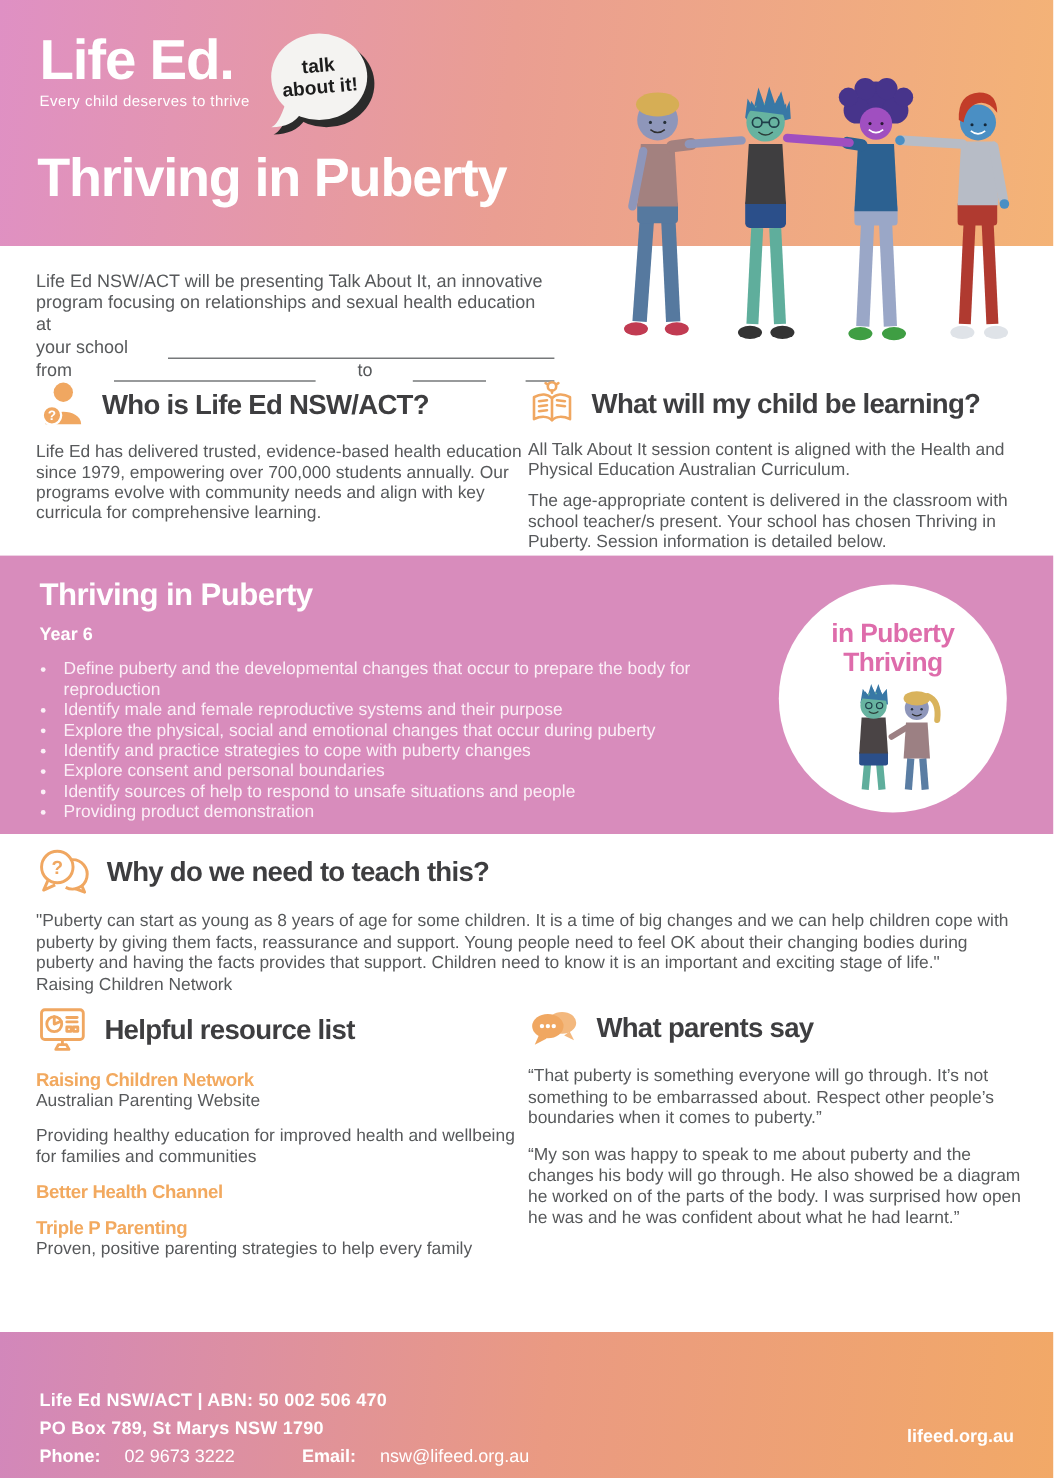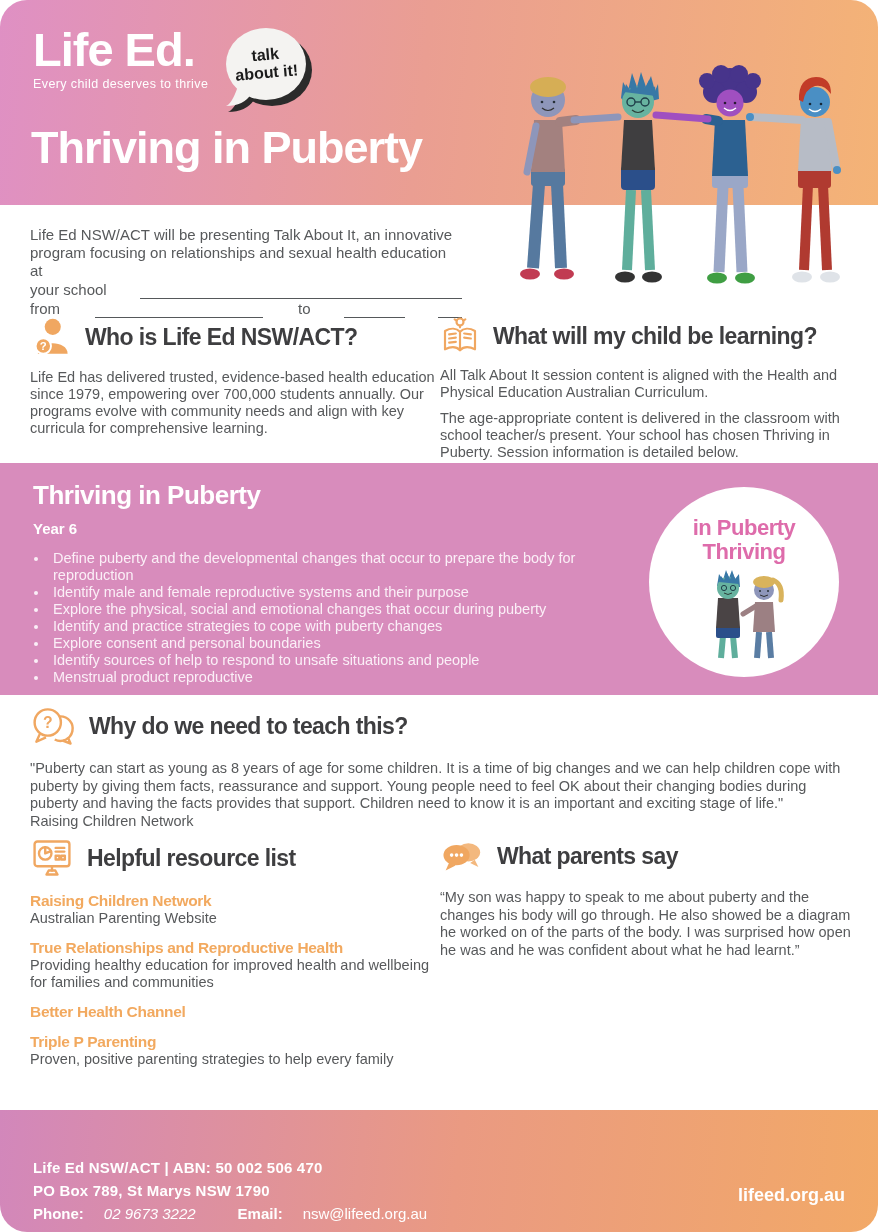--- a/index.html
+++ b/index.html
@@ -1,20 +1,20 @@
 <!DOCTYPE html>
 <html><head>
 <meta charset="utf-8">
 <style>
   * { margin:0; padding:0; box-sizing:border-box; }
   html,body { background:#ffffff; }
   .page {
     position:relative; width:878px; height:1232px; margin:0 auto;
     background:#ffffff; overflow:hidden;
-    font-family:"Liberation Sans", sans-serif; color:#57595b;border-radius:27px;
+    font-family:"Liberation Sans", sans-serif; color:#57595b;
   }
   
   .header {
     position:absolute; top:0; left:0; width:878px; height:205px;
     background:linear-gradient(96deg, #df90c4 0%, #ea9e92 48%, #f4b376 100%);
   }
   .logo { position:absolute; top:26px; left:33px; color:#ffffff; }
   .logo-main { font-size:47px; font-weight:800; letter-spacing:-1px; line-height:1; }
   .logo-tag  { font-size:12.5px; font-weight:400; letter-spacing:.4px; margin-top:4px; }
   .bubble { position:absolute; top:18px; left:220px; width:100px; height:98px; }
@@ -75,22 +75,22 @@
   .footer {
     position:absolute; top:1110px; left:0; width:878px; height:122px;
     background:linear-gradient(96deg, #d287bb 0%, #ea9a82 52%, #f2a967 100%);
     color:#ffffff;
   }
   .footer-block { position:absolute; top:46px; left:33px; font-size:15px; }
   .footer-line { font-weight:700; letter-spacing:.2px; line-height:23px; }
   .footer-contact { display:flex; gap:20px; line-height:23px; }
   .footer-label { font-weight:700; }
   .footer-value { font-weight:400; }
-  .footer-value.mr { margin-right:22px;font-style:italic; }
-  .footer-site { position:absolute; right:33px; bottom:26px; font-weight:700; font-size:18px; }
+  .footer-value.mr { margin-right:36px; }
+  .footer-site { position:absolute; right:33px; bottom:26px; font-weight:700; font-size:15px; }
   svg text { font-family:"Liberation Sans", sans-serif; }
 </style>
 </head>
 <body>
 
 <div class="page">
 
   <div class="header">
     <div class="logo">
       <div class="logo-main">Life Ed.</div>
@@ -240,21 +240,21 @@
     <div class="band-inner">
       <div class="band-title">Thriving in Puberty</div>
       <div class="band-year">Year 6</div>
       <ul>
         <li>Define puberty and the developmental changes that occur to prepare the body for reproduction</li>
         <li>Identify male and female reproductive systems and their purpose</li>
         <li>Explore the physical, social and emotional changes that occur during puberty</li>
         <li>Identify and practice strategies to cope with puberty changes</li>
         <li>Explore consent and personal boundaries</li>
         <li>Identify sources of help to respond to unsafe situations and people</li>
-        <li>Menstrual product reproductive</li>
+        <li>Providing product demonstration</li>
       </ul>
     </div>
     <div class="badge">
       <div class="badge-text">
         <div>in Puberty</div>
         <div>Thriving</div>
       </div>
       <svg class="badge-chars" viewBox="0 0 126 96">
 
         <path d="M42 70 L40 92" stroke="#5fae9c" stroke-width="6" fill="none"></path>
@@ -310,21 +310,20 @@
         <path d="M12 16.5 L12 18.8"></path>
         <path d="M10.2 18.8 h3.6 l1.2 2.2 h-6 z"></path>
       </svg>
       <h2>Helpful resource list</h2>
     </div>
     <div class="res-item">
       <div class="res-title">Raising Children Network</div>
       <div class="res-desc">Australian Parenting Website</div>
     </div>
     <div class="res-item">
-      <div class="res-title">True Relationships and Reproductive Health</div>
       <div class="res-desc">Providing healthy education for improved health and wellbeing for families and communities</div>
     </div>
     <div class="res-item">
       <div class="res-title">Better Health Channel</div>
     </div>
     <div class="res-item">
       <div class="res-title">Triple P Parenting</div>
       <div class="res-desc">Proven, positive parenting strategies to help every family</div>
     </div>
   </div>
@@ -335,20 +334,21 @@
         <ellipse cx="15.5" cy="9" rx="6.5" ry="5" fill="#f3b87e"></ellipse>
         <path d="M19 13 L21 17 L16.5 14.8 Z" fill="#f3b87e"></path>
         <ellipse cx="9" cy="10.5" rx="7.2" ry="5.6" fill="#f0a761"></ellipse>
         <path d="M5 14.5 L3 19 L8.5 16.2 Z" fill="#f0a761"></path>
         <circle cx="6.3" cy="10.5" r="1" fill="#ffffff"></circle>
         <circle cx="9" cy="10.5" r="1" fill="#ffffff"></circle>
         <circle cx="11.7" cy="10.5" r="1" fill="#ffffff"></circle>
       </svg>
       <h2>What parents say</h2>
     </div>
+    <p class="parent-quote">“That puberty is something everyone will go through. It’s not something to be embarrassed about. Respect other people’s boundaries when it comes to puberty.”</p>
     <p class="parent-quote">“My son was happy to speak to me about puberty and the changes his body will go through. He also showed be a diagram he worked on of the parts of the body. I was surprised how open he was and he was confident about what he had learnt.”</p>
   </div>
 
   <div class="footer">
     <div class="footer-block">
       <div class="footer-line">Life Ed NSW/ACT | ABN: 50 002 506 470</div>
       <div class="footer-line">PO Box 789,  St Marys NSW 1790</div>
       <div class="footer-contact">
         <span class="footer-label">Phone:</span>
         <span class="footer-value mr">02 9673 3222</span>

